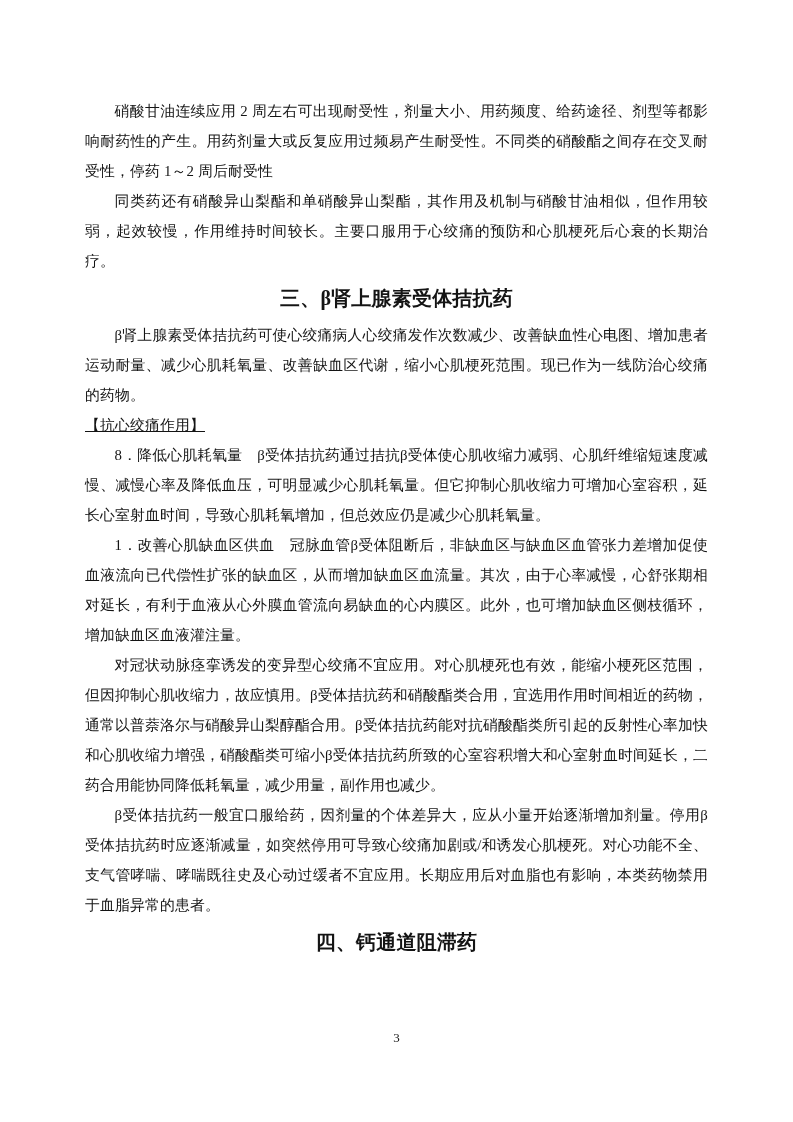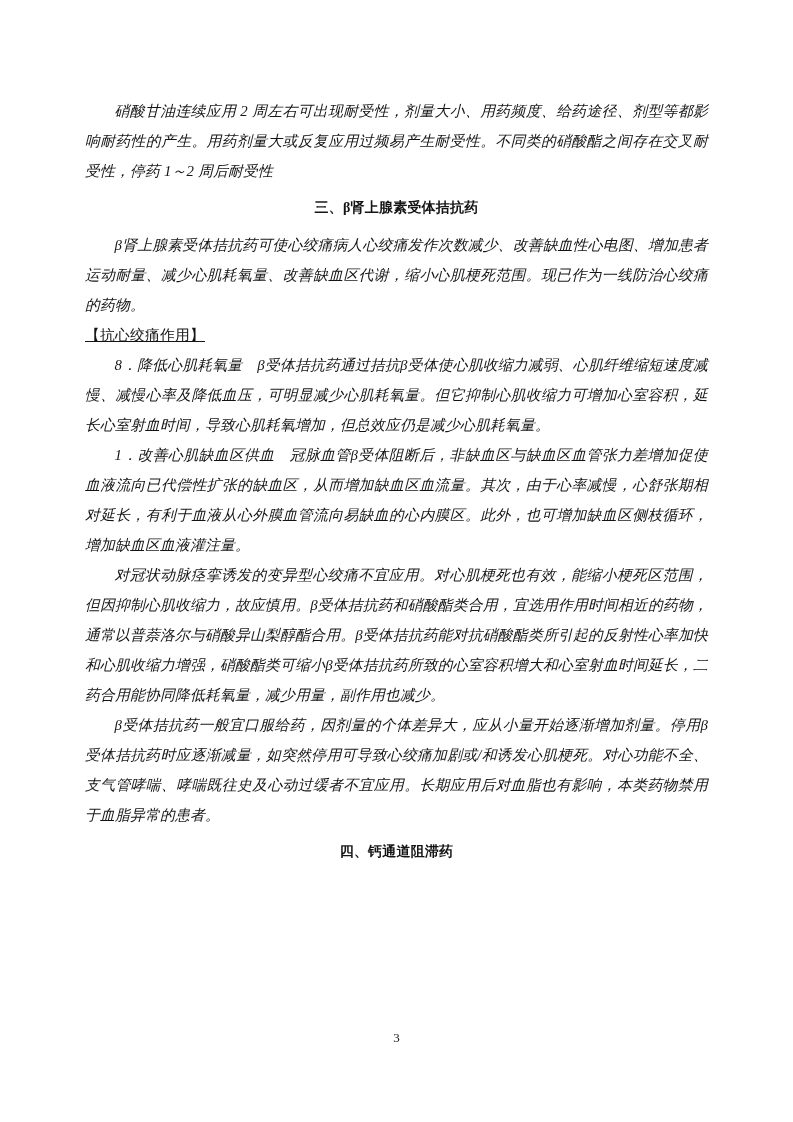--- a/index.html
+++ b/index.html
@@ -26,30 +26,29 @@
     right: 85px;
     top: 96px;
     font-size: 14.8px;
     line-height: 30px;
     text-align: justify;
     letter-spacing: 0.2px;
   }
   .para {
     margin: 0;
     text-indent: 2em;
-    font-style: italic;
   }
   .label-para {
     margin: 0;
     text-indent: 0;
     text-decoration: underline;
   }
   .heading {
     margin: 7px 0;
-    font-size: 14px;
+    font-size: 20px;
     font-weight: bold;
     text-align: center;
     text-indent: 0;
     line-height: 30px;
   }
   .page-footer {
     position: absolute;
     left: 0;
     right: 0;
     top: 1030px;
@@ -57,20 +56,21 @@
     font-size: 13px;
     color: #141414;
   }
 </style>
 </head>
 <body>
 
 <div class="page">
   <main class="content">
     <p class="para">硝酸甘油连续应用 2 周左右可出现耐受性，剂量大小、用药频度、给药途径、剂型等都影响耐药性的产生。用药剂量大或反复应用过频易产生耐受性。不同类的硝酸酯之间存在交叉耐受性，停药 1～2 周后耐受性</p>
+    <p class="para">同类药还有硝酸异山梨酯和单硝酸异山梨酯，其作用及机制与硝酸甘油相似，但作用较弱，起效较慢，作用维持时间较长。主要口服用于心绞痛的预防和心肌梗死后心衰的长期治疗。</p>
     <h2 class="heading">三、β肾上腺素受体拮抗药</h2>
     <p class="para">β肾上腺素受体拮抗药可使心绞痛病人心绞痛发作次数减少、改善缺血性心电图、增加患者运动耐量、减少心肌耗氧量、改善缺血区代谢，缩小心肌梗死范围。现已作为一线防治心绞痛的药物。</p>
     <p class="label-para">【抗心绞痛作用】</p>
     <p class="para">8．降低心肌耗氧量　β受体拮抗药通过拮抗β受体使心肌收缩力减弱、心肌纤维缩短速度减慢、减慢心率及降低血压，可明显减少心肌耗氧量。但它抑制心肌收缩力可增加心室容积，延长心室射血时间，导致心肌耗氧增加，但总效应仍是减少心肌耗氧量。</p>
     <p class="para">1．改善心肌缺血区供血　冠脉血管β受体阻断后，非缺血区与缺血区血管张力差增加促使血液流向已代偿性扩张的缺血区，从而增加缺血区血流量。其次，由于心率减慢，心舒张期相对延长，有利于血液从心外膜血管流向易缺血的心内膜区。此外，也可增加缺血区侧枝循环，增加缺血区血液灌注量。</p>
     <p class="para">对冠状动脉痉挛诱发的变异型心绞痛不宜应用。对心肌梗死也有效，能缩小梗死区范围，但因抑制心肌收缩力，故应慎用。β受体拮抗药和硝酸酯类合用，宜选用作用时间相近的药物，通常以普萘洛尔与硝酸异山梨醇酯合用。β受体拮抗药能对抗硝酸酯类所引起的反射性心率加快和心肌收缩力增强，硝酸酯类可缩小β受体拮抗药所致的心室容积增大和心室射血时间延长，二药合用能协同降低耗氧量，减少用量，副作用也减少。</p>
     <p class="para">β受体拮抗药一般宜口服给药，因剂量的个体差异大，应从小量开始逐渐增加剂量。停用β受体拮抗药时应逐渐减量，如突然停用可导致心绞痛加剧或/和诱发心肌梗死。对心功能不全、支气管哮喘、哮喘既往史及心动过缓者不宜应用。长期应用后对血脂也有影响，本类药物禁用于血脂异常的患者。</p>
     <h2 class="heading">四、钙通道阻滞药</h2>
 
   </main>

